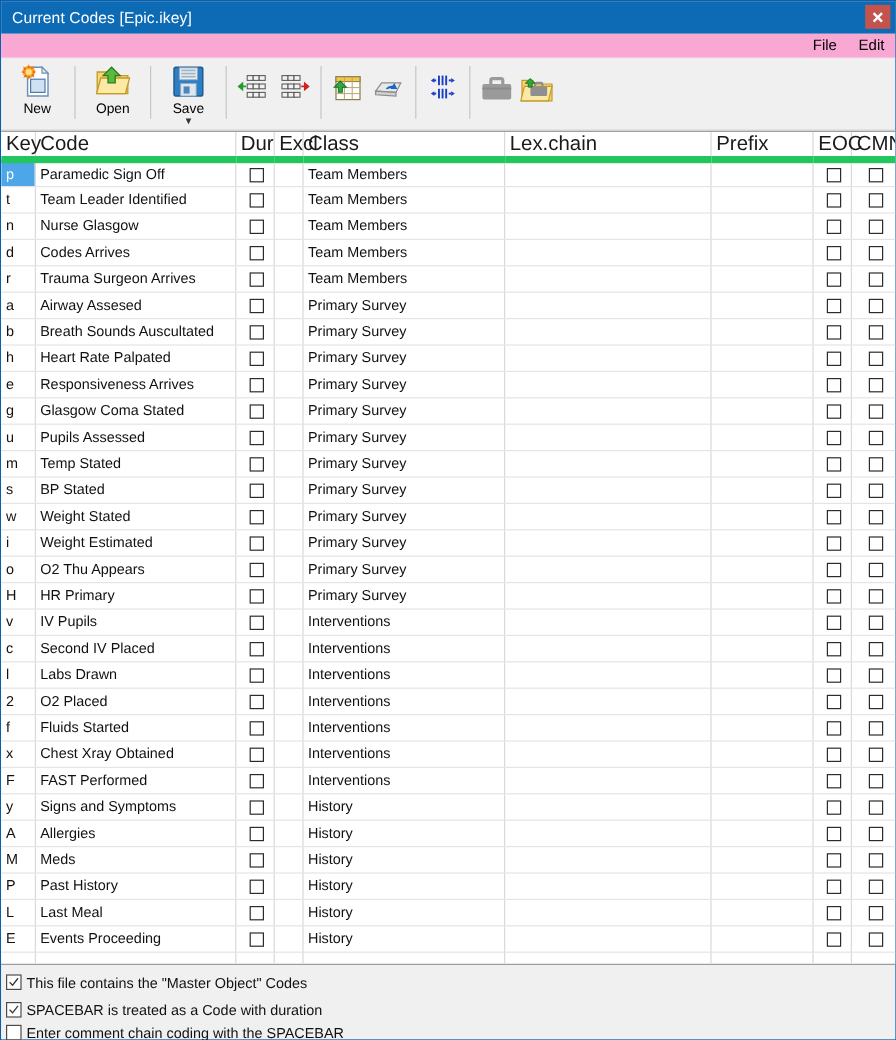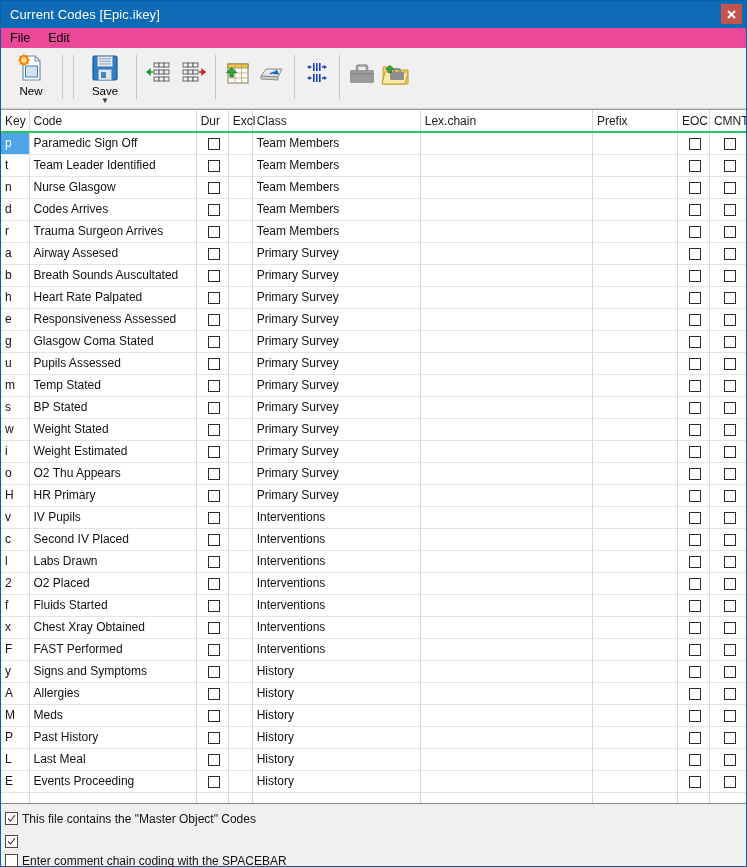--- a/index.html
+++ b/index.html
@@ -45,25 +45,26 @@
     display: flex;
     align-items: center;
     justify-content: center;
     cursor: pointer;
   }
   .close-btn svg { display: block; }
 
   
   .menubar {
     height: 21px;
-    background: #ec4899;
+    background: #f9a8d4;
     display: flex;
     align-items: center;
     flex: 0 0 auto;
     border-bottom: 1px solid #f0f0f0;
+    justify-content: flex-end;
   }
   .menu-item {
     font-size: 12.5px;
     color: #000;
     padding: 2px 9px 3px 9px;
     cursor: default;
   }
 
   
   .toolbar {
@@ -112,23 +113,23 @@
   table.grid {
     border-collapse: collapse;
     width: 747px;
     table-layout: fixed;
     font-size: 12px;
   }
   table.grid th {
     height: 22px;
     background: #ffffff;
     border-right: 1px solid #d9d9d9;
-    border-bottom: 2px solid #22c55e;
+    border-bottom: 6px solid #22c55e;
     font-weight: normal;
-    font-size: 12px;
+    font-size: 17px;
     color: #1a1a1a;
     text-align: left;
     padding: 0 0 0 4px;
     white-space: nowrap;
     margin-left: 48px;
   }
   table.grid td {
     height: 22px;
     border-right: 1px solid #d9d9d9;
     border-bottom: 1px solid #e4e4e4;
@@ -215,20 +216,30 @@
           <circle cx="8" cy="7" r="2.6" fill="#ffe08a"></circle>
           <path d="M8 0.5 L9 3.5 L7 3.5 Z M8 13.5 L9 10.5 L7 10.5 Z M1.5 7 L4.5 8 L4.5 6 Z M14.5 7 L11.5 8 L11.5 6 Z" fill="#f0641e"></path>
           <path d="M3.3 2.3 L5.8 4.3 L4.3 5.8 Z M12.7 11.7 L10.2 9.7 L11.7 8.2 Z M12.7 2.3 L10.7 4.8 L9.2 3.3 Z M3.3 11.7 L5.3 9.2 L6.8 10.7 Z" fill="#f0641e"></path>
         </svg>
       </span>
       <span class="lbl">New</span>
     </div>
 
     <div class="tb-sep"></div>
 
+    <div class="tb-btn">
+      <span class="gl">
+        <svg width="30" height="30" viewBox="0 0 30 30">
+          <path d="M2 7 h9 l2.5 3 h14 v15 h-25.5 z" fill="#f7d676" stroke="#c39a28" stroke-width="1.1"></path>
+          <path d="M5 12 h24 l-3.5 13 h-24 z" fill="#fbe9a6" stroke="#c39a28" stroke-width="1.1"></path>
+          <path d="M11 16 v-6 h-4 l7 -7 l7 7 h-4 v6 z" fill="#58bb3a" stroke="#2e7a20" stroke-width="1.1"></path>
+        </svg>
+      </span>
+      <span class="lbl">Open</span>
+    </div>
 
     <div class="tb-sep"></div>
 
     <div class="tb-btn">
       <span class="gl">
         <svg width="28" height="28" viewBox="0 0 28 28">
           <rect x="2" y="2" width="24" height="24" rx="1.5" fill="#2e7ec4" stroke="#1c5a91" stroke-width="1.2"></rect>
           <rect x="6.5" y="2.5" width="15" height="10" fill="#e9eef3" stroke="#8fa7bd" stroke-width="0.8"></rect>
           <rect x="8" y="4" width="12" height="1.4" fill="#9fb4c7"></rect>
           <rect x="8" y="6.6" width="12" height="1.4" fill="#9fb4c7"></rect>
@@ -467,21 +478,21 @@
             <td class="ck"><span class="cbx"></span></td>
             <td></td>
             <td>Primary Survey</td>
             <td></td>
             <td></td>
             <td class="ck"><span class="cbx"></span></td>
             <td class="ck"><span class="cbx"></span></td>
           </tr>
           <tr>
             <td class="key-cell">e</td>
-            <td>Responsiveness Assessed</td>
+            <td>Responsiveness Arrives</td>
             <td class="ck"><span class="cbx"></span></td>
             <td></td>
             <td>Primary Survey</td>
             <td></td>
             <td></td>
             <td class="ck"><span class="cbx"></span></td>
             <td class="ck"><span class="cbx"></span></td>
           </tr>
           <tr>
             <td class="key-cell">g</td>
@@ -737,20 +748,21 @@
           </svg>
       </span>
       <span class="otext">This file contains the "Master Object" Codes</span>
     </div>
     <div class="opt-row">
       <span class="ocb">
         <svg width="9" height="9" viewBox="0 0 9 9">
             <path d="M1 4.5 L3.5 7 L8 1.2" stroke="#3a3a3a" stroke-width="1.1" fill="none"></path>
           </svg>
       </span>
+      <span class="otext">SPACEBAR is treated as a Code with duration</span>
     </div>
     <div class="opt-row">
       <span class="ocb"></span>
       <span class="otext">Enter comment chain coding with the SPACEBAR</span>
     </div>
   </div>
 
 </div>
 
 </body></html>

